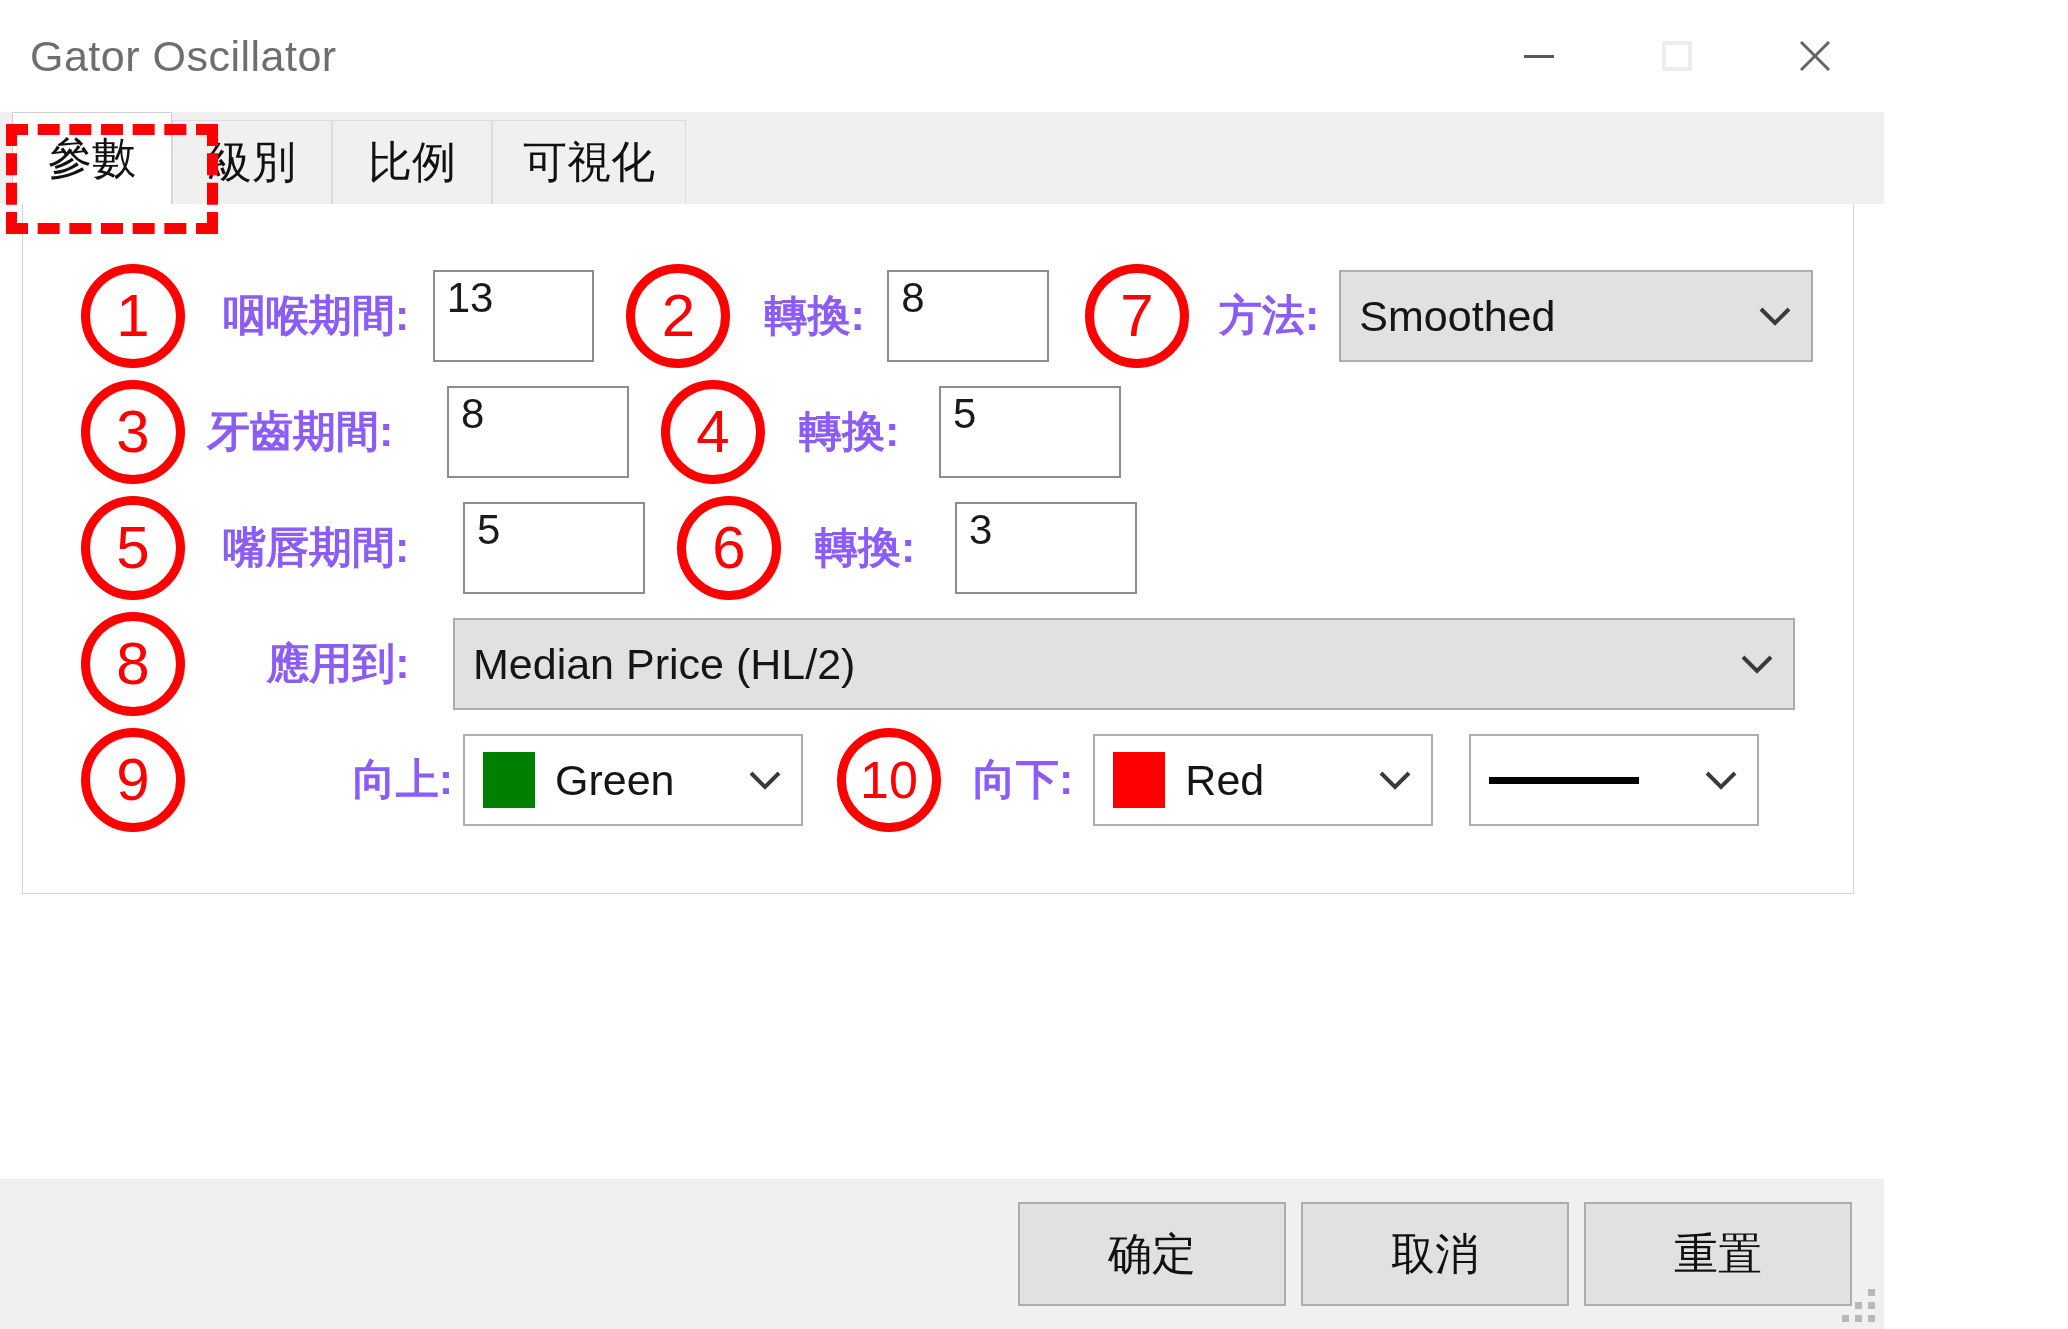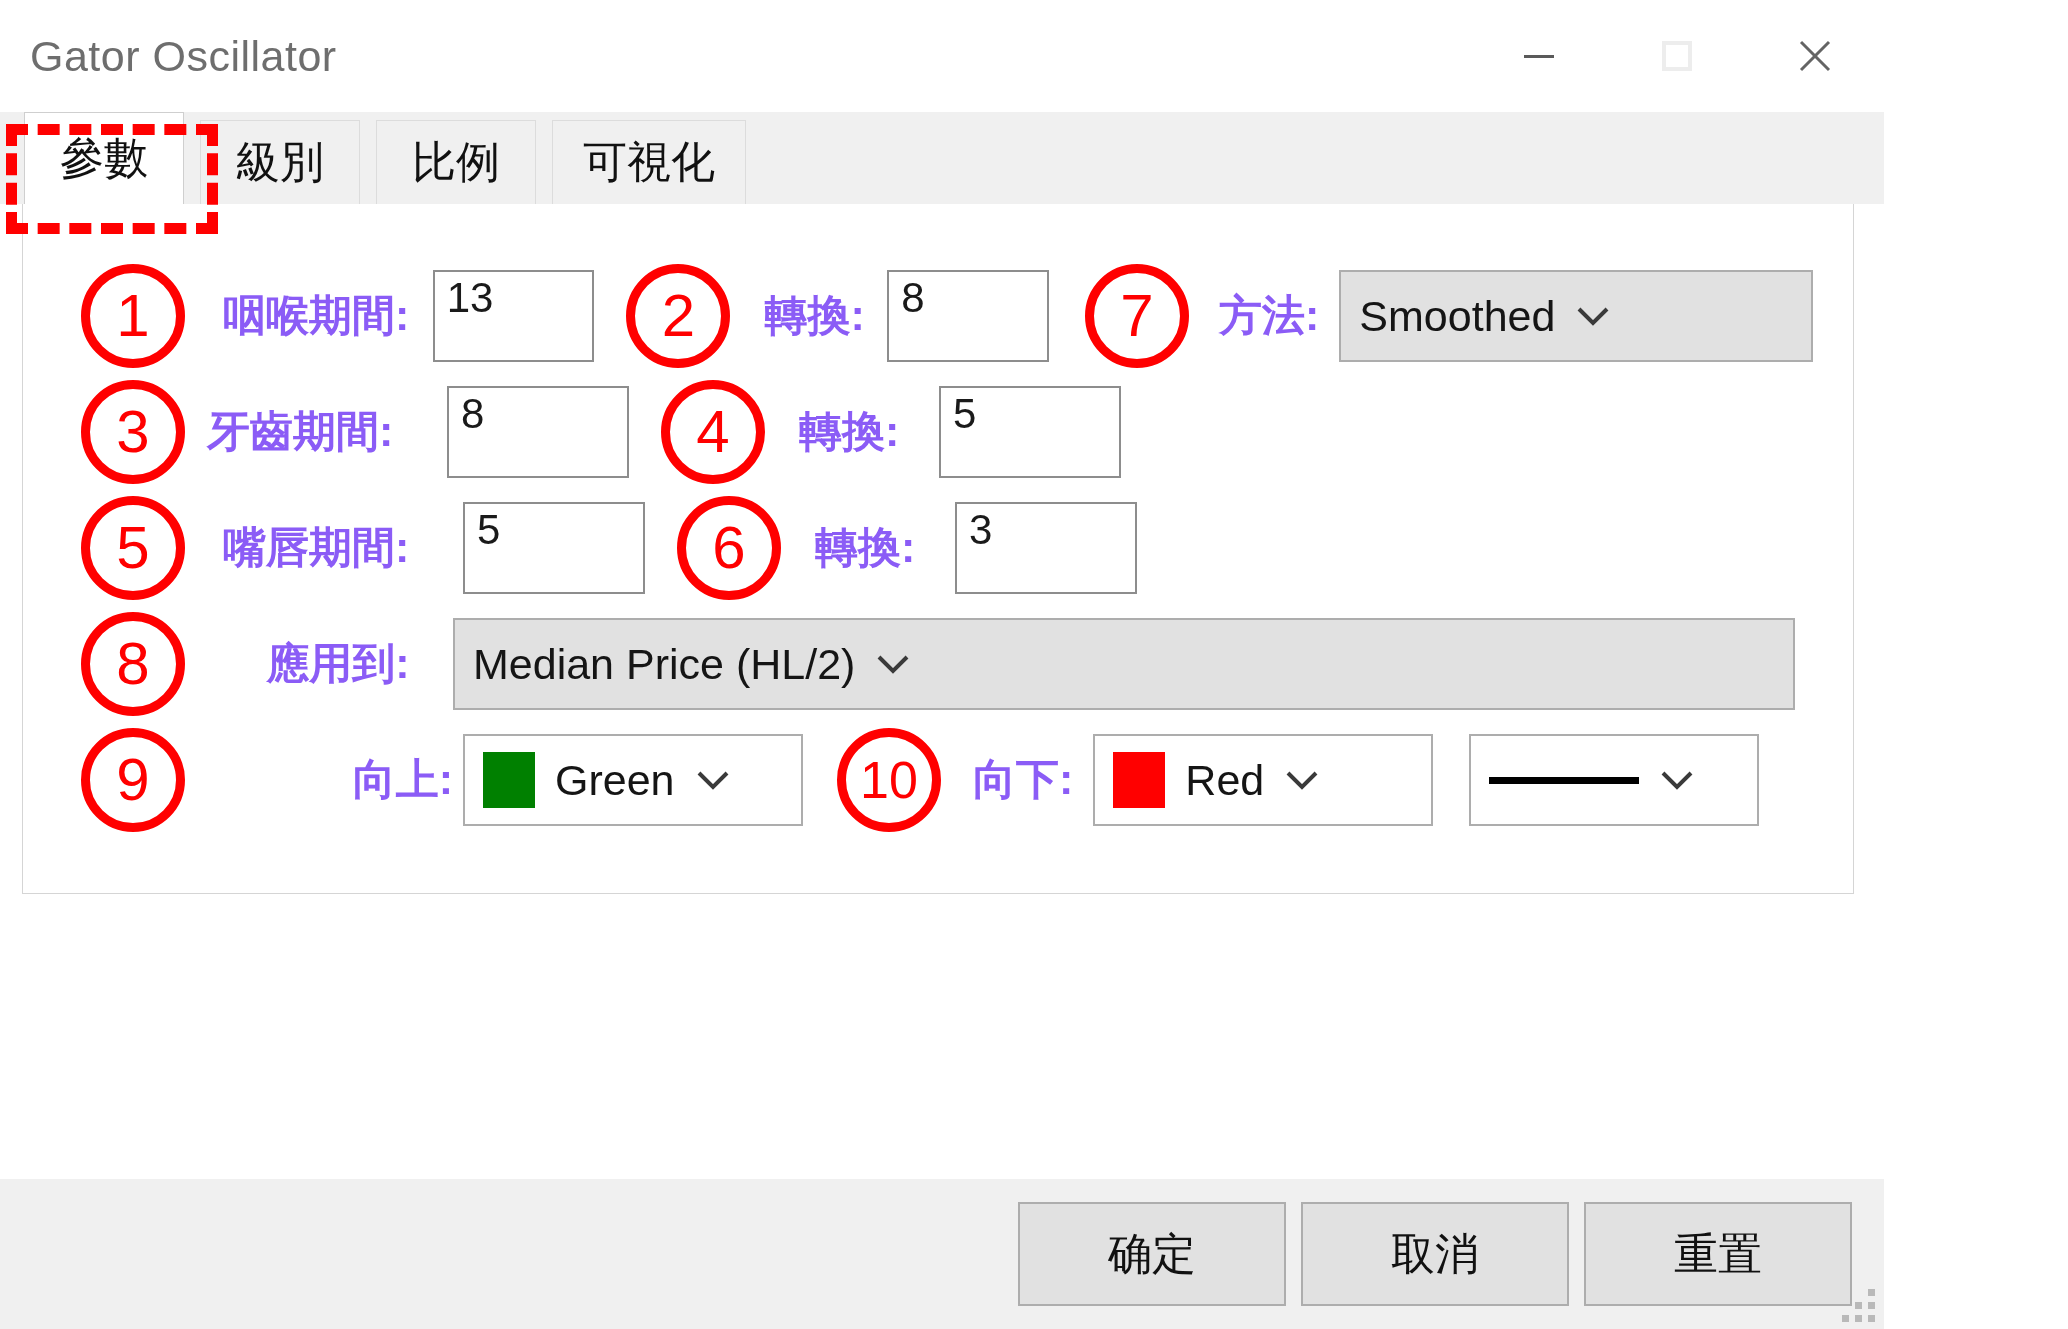--- a/index.html
+++ b/index.html
@@ -52,24 +52,23 @@
     justify-content: center;
   }
   .win-btn svg { display: block; }
 
   
   .tabstrip {
     height: 92px;
     background: #f0f0f0;
     display: flex;
     align-items: flex-end;
-    padding-left: 24px;
-    flex: 0 0 auto;
-    position: relative;
-    gap: 16px;
+    padding-left: 12px;
+    flex: 0 0 auto;
+    position: relative;
   }
   .tab {
     height: 84px;
     min-width: 160px;
     padding: 0 30px;
     display: flex;
     align-items: center;
     justify-content: center;
     font-size: 44px;
     color: #111111;
@@ -131,21 +130,21 @@
 
   .combo {
     background: #e1e1e1;
     border: 2px solid #adadad;
     height: 92px;
     display: flex;
     align-items: center;
     padding: 0 14px 0 18px;
     font-size: 43px;
     color: #151515;
-    justify-content: flex-start;
+    justify-content: space-between;
   }
   .combo.white { background: #ffffff; }
   .combo .caret {
     margin-left: 16px;
     flex: 0 0 auto;
   }
   .swatch {
     width: 52px;
     height: 56px;
     flex: 0 0 auto;

